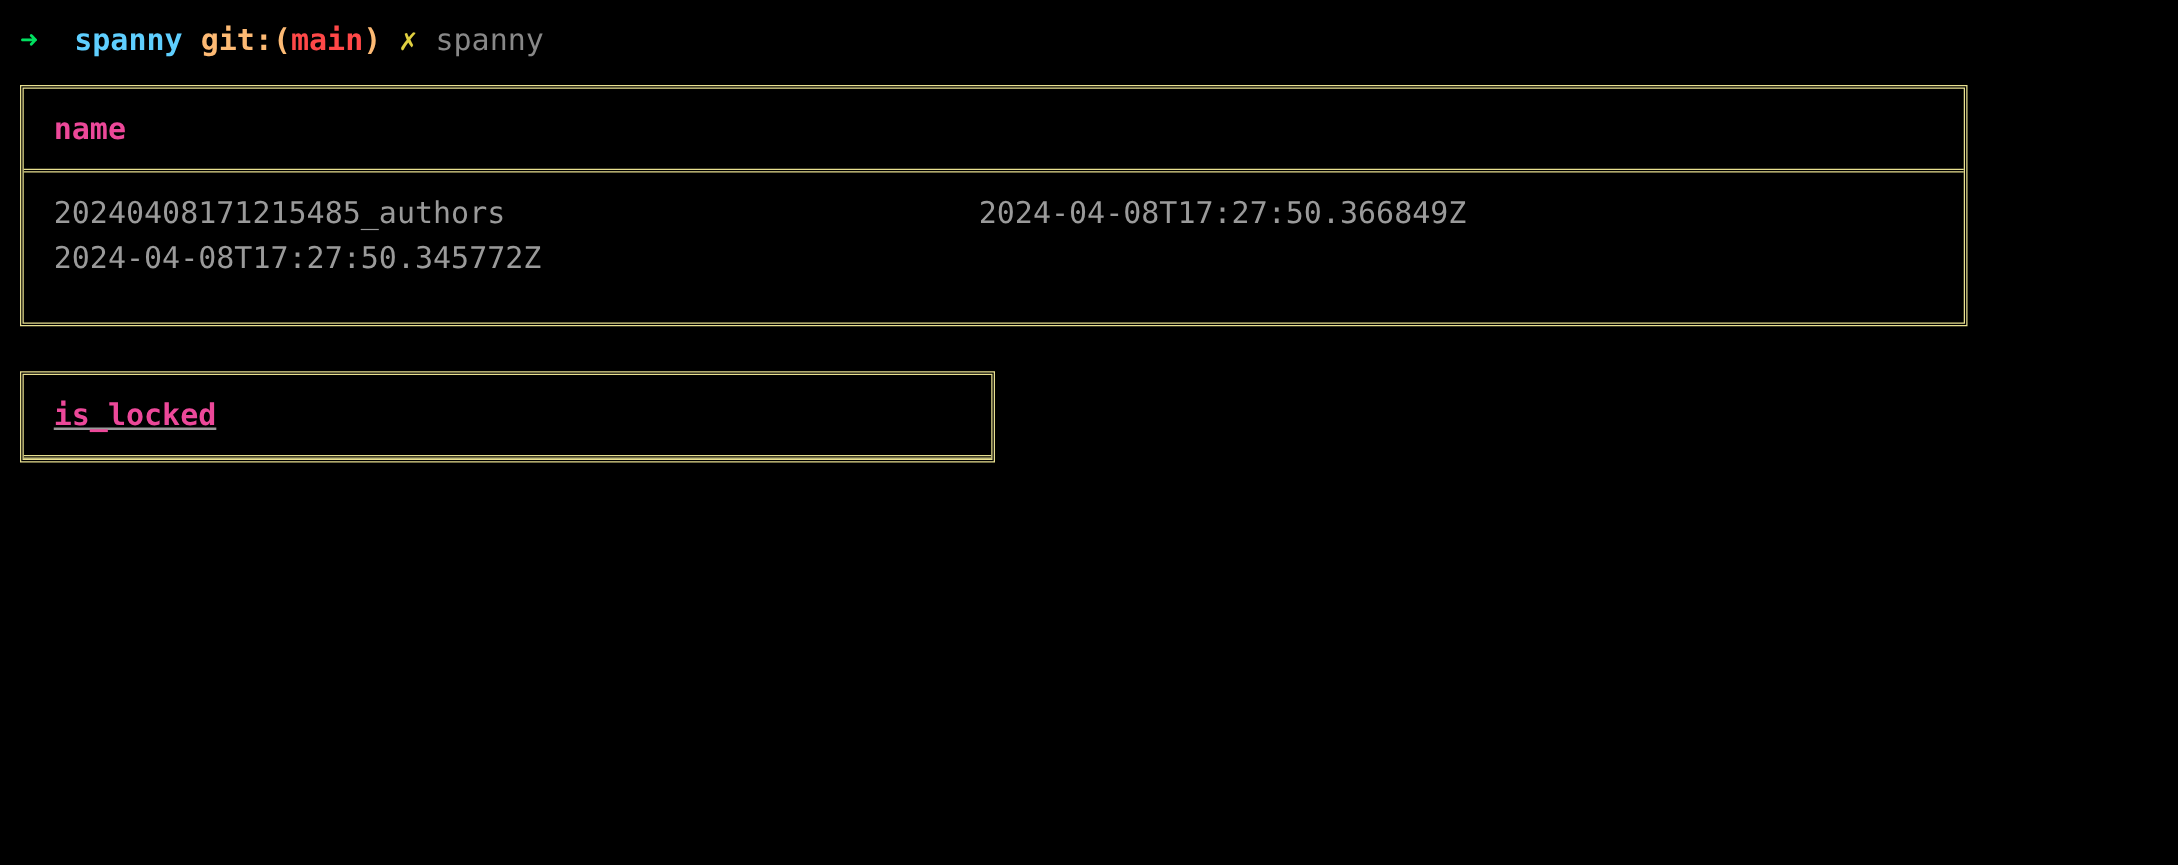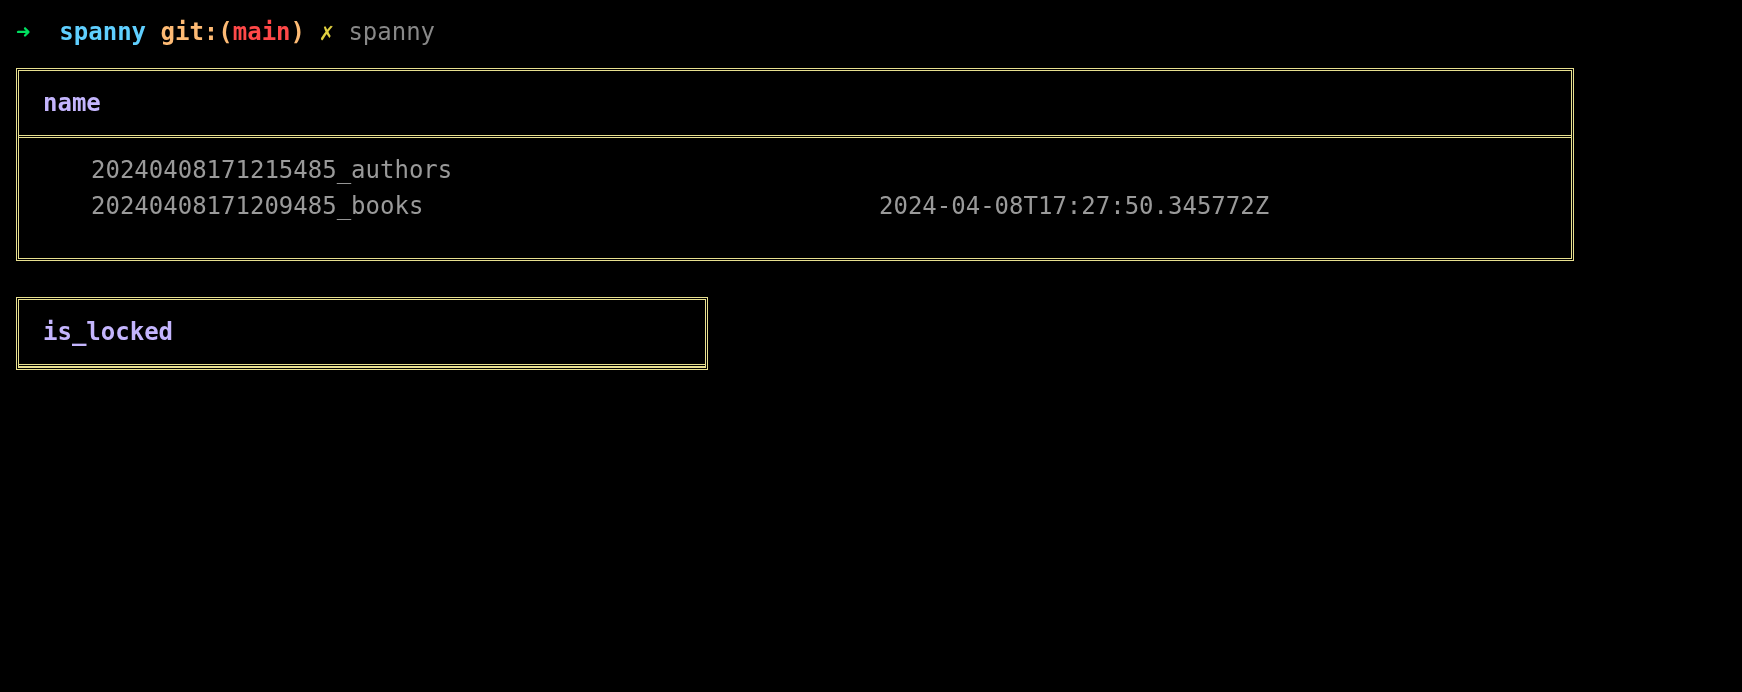--- a/index.html
+++ b/index.html
@@ -48,36 +48,36 @@
     .tbl {
       border: 3px double #e8e090;
       margin-bottom: 36px;
       display: inline-block;
       vertical-align: top;
     }
     .tbl-wide {
       width: 1558px;
     }
     .tbl-narrow {
-      width: 692px;
+      width: 780px;
+      text-decoration: underline;
     }
     .tbl-header {
       padding: 14px 24px 14px 24px;
       border-bottom: 3px double #e8e090;
     }
     .tbl-body {
       padding: 14px 24px 34px 24px;
     }
     .col-header {
-      color: #c4b5fd;
+      color: #ec4899;
       font-weight: 600;
     }
     .col-data {
       color: #9a9a9a;
-      margin-left: 48px;
     }
     .row {
       display: flex;
     }
     .col-name { width: 740px; }
     .col-applied { flex: 1; }
     .col-single { width: 100%; }
   </style>
 </head>
 <body>
@@ -88,23 +88,23 @@
 
 <div class="tbl tbl-wide">
   <div class="tbl-header">
     <div class="row">
       <div class="col-name col-header">name</div>
     </div>
   </div>
   <div class="tbl-body">
     <div class="row">
       <div class="col-name col-data">20240408171215485_authors</div>
+      <div class="col-applied col-data">2024-04-08T17:27:50.366849Z</div>
     </div>
     <div class="row">
-      <div class="col-name col-data">20240408171209485_books</div>
       <div class="col-applied col-data">2024-04-08T17:27:50.345772Z</div>
     </div>
   </div>
 </div>
 
 <br>
 
 <div class="tbl tbl-narrow">
   <div class="tbl-header">
     <div class="row">

